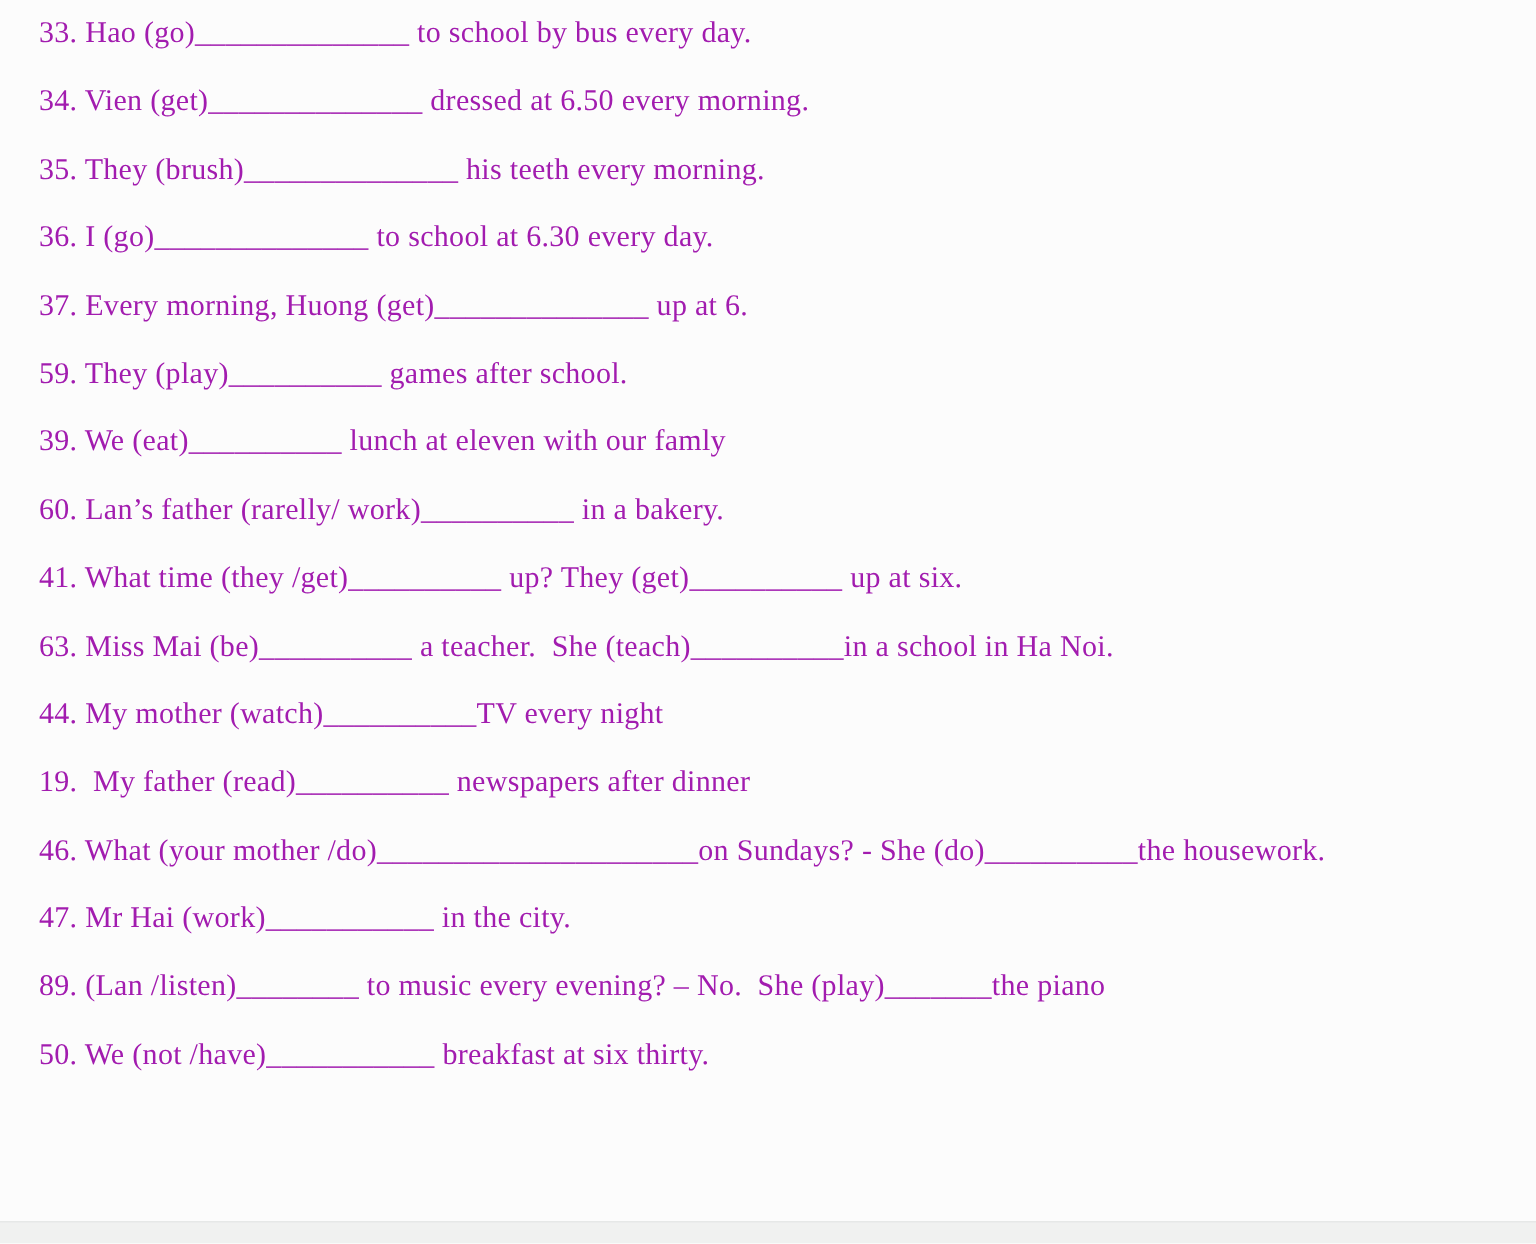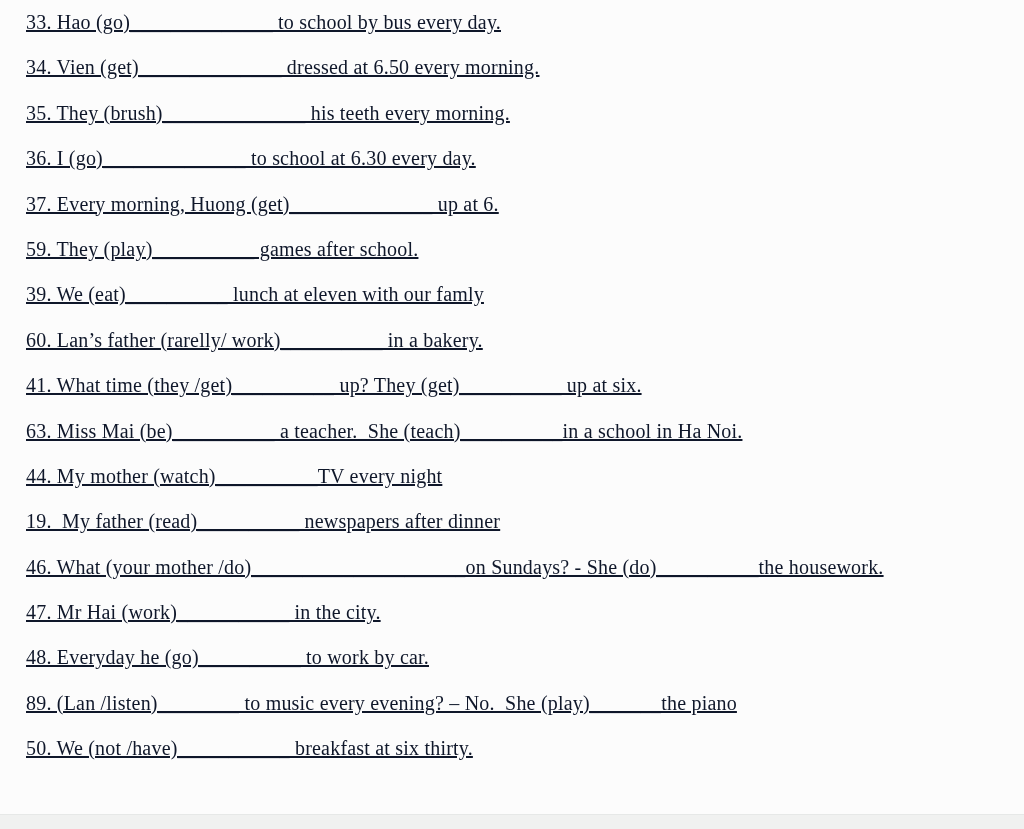--- a/index.html
+++ b/index.html
@@ -20,24 +20,23 @@
     font-family: "Liberation Serif", serif;
   }
   .lines {
     padding: 0 0 0 26px;
   }
   .line {
     margin: 0;
     height: 45.4px;
     line-height: 45.4px;
     font-size: 20px;
-    color: #0f172a;
+    color: #a21caf;
     white-space: pre;
     letter-spacing: 0.2px;
-    text-decoration: underline;
   }
   .footer-bar {
     position: absolute;
     left: 0;
     bottom: 0;
     width: 100%;
     height: 15px;
     background: #f0f1f0;
     border-top: 1px solid #e6e8e7;
     box-sizing: border-box;
@@ -55,18 +54,17 @@
       <p class="line">37. Every morning, Huong (get)______________ up at 6.</p>
       <p class="line">59. They (play)__________ games after school.</p>
       <p class="line">39. We (eat)__________ lunch at eleven with our famly</p>
       <p class="line">60. Lan’s father (rarelly/ work)__________ in a bakery.</p>
       <p class="line">41. What time (they /get)__________ up? They (get)__________ up at six.</p>
       <p class="line">63. Miss Mai (be)__________ a teacher.  She (teach)__________in a school in Ha Noi.</p>
       <p class="line">44. My mother (watch)__________TV every night</p>
       <p class="line">19.  My father (read)__________ newspapers after dinner</p>
       <p class="line">46. What (your mother /do)_____________________on Sundays? - She (do)__________the housework.</p>
       <p class="line">47. Mr Hai (work)___________ in the city.</p>
-      <p class="line">48. Everyday he (go)__________ to work by car.</p>
       <p class="line">89. (Lan /listen)________ to music every evening? – No.  She (play)_______the piano</p>
       <p class="line">50. We (not /have)___________ breakfast at six thirty.</p>
     </div>
   <div class="footer-bar"></div>
 </main>
 
 </body></html>

